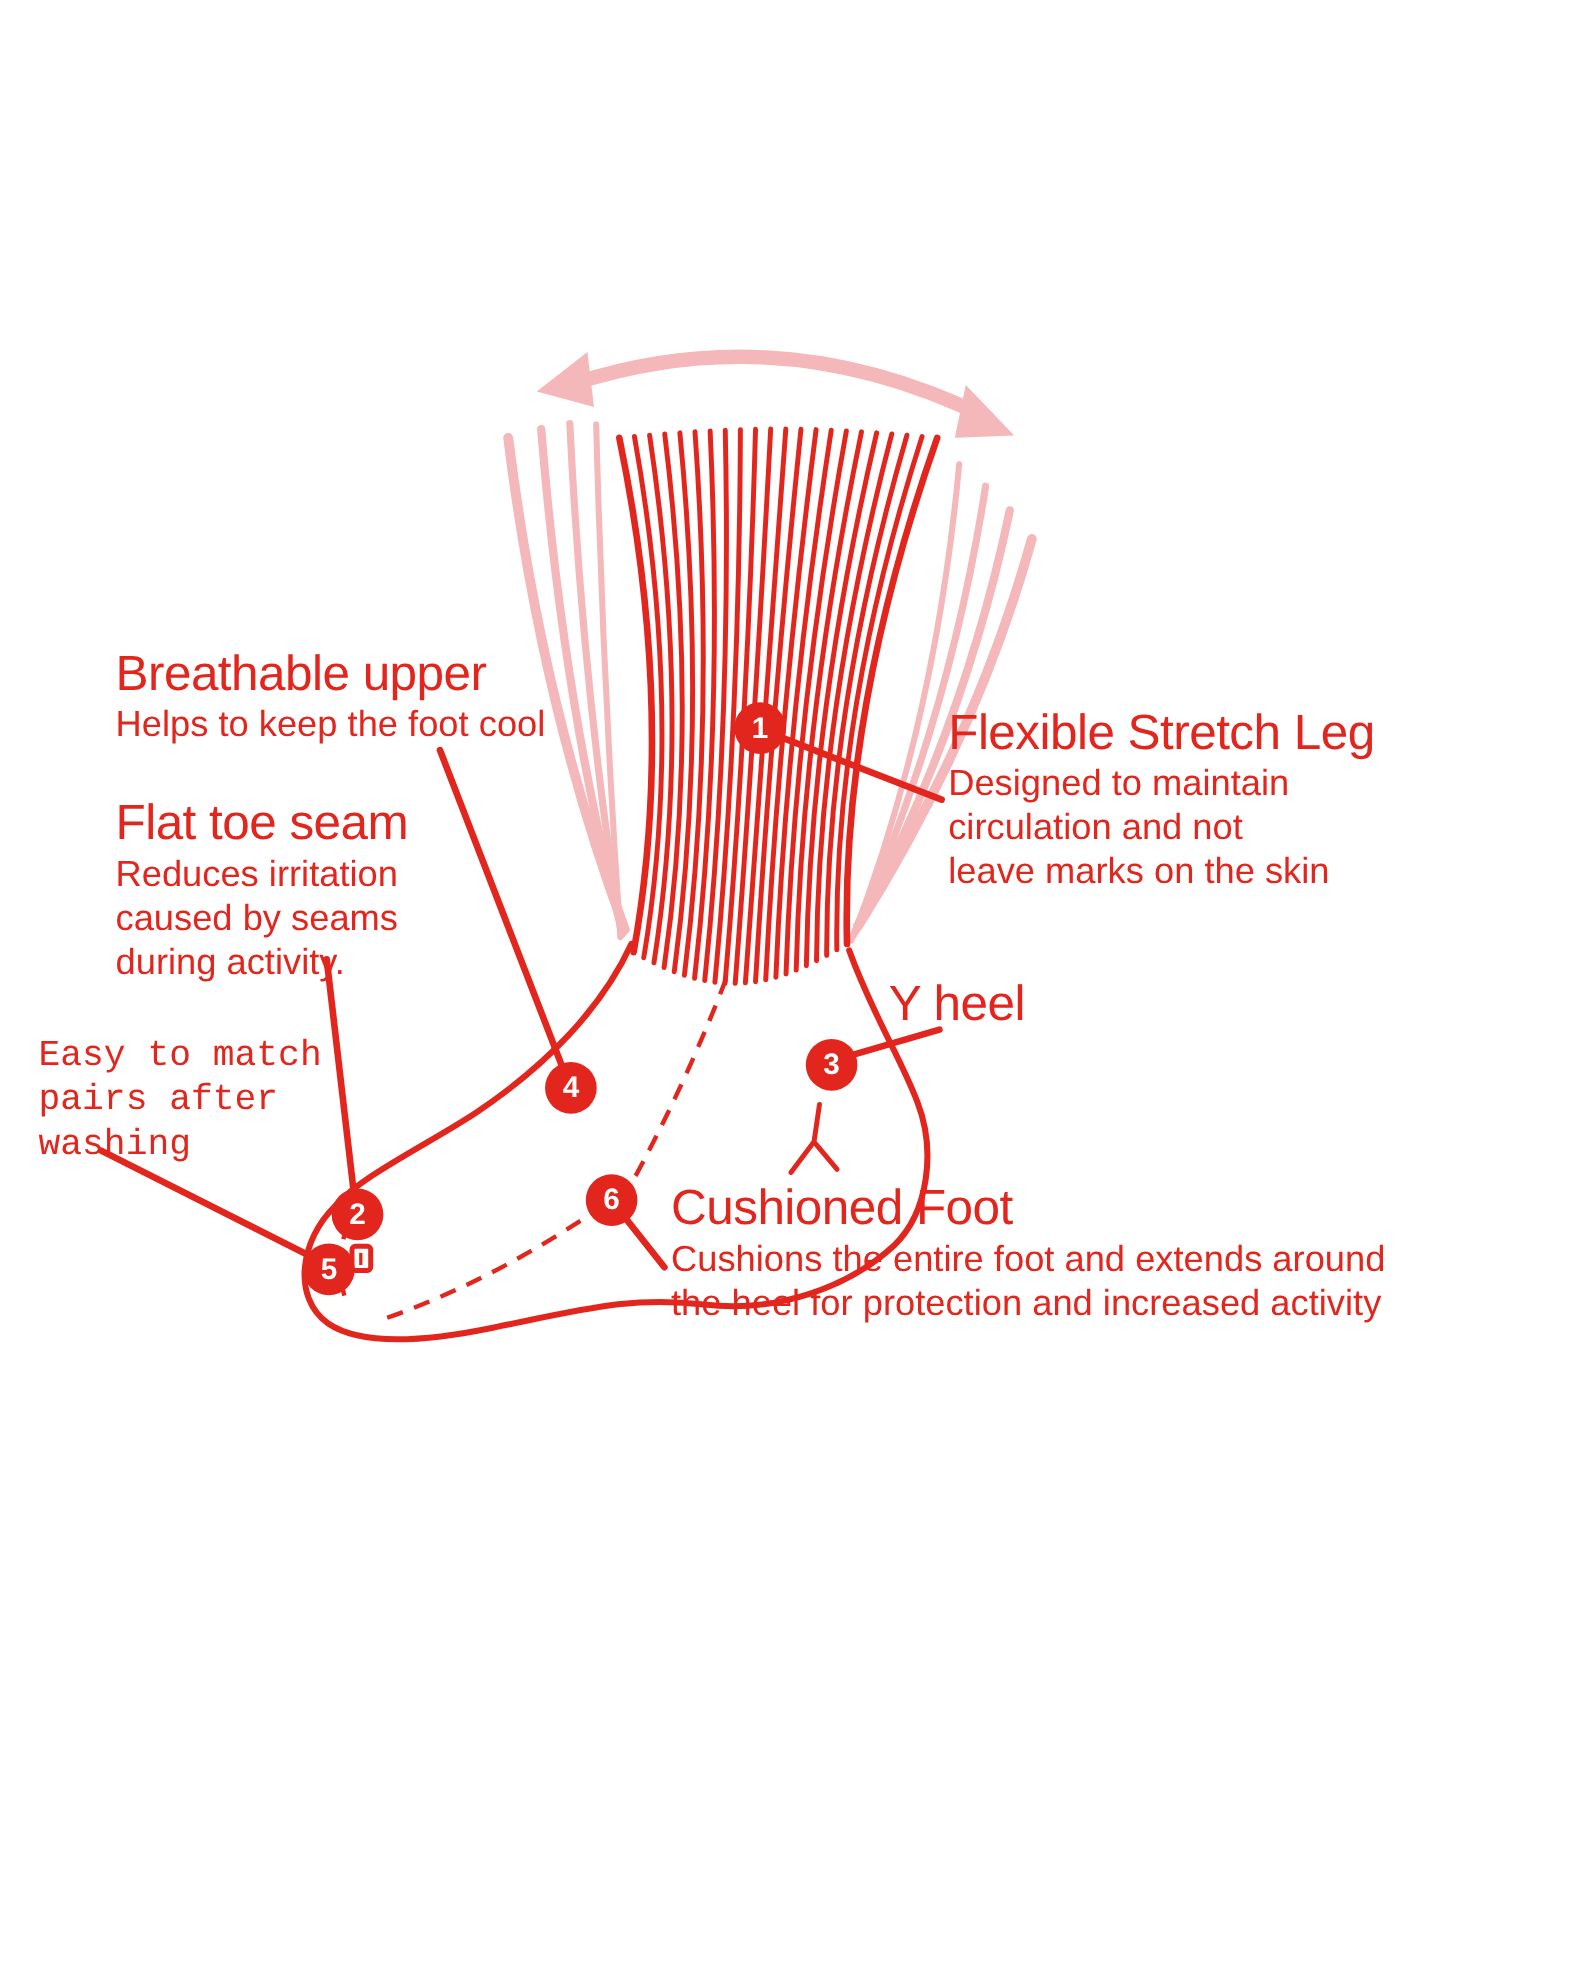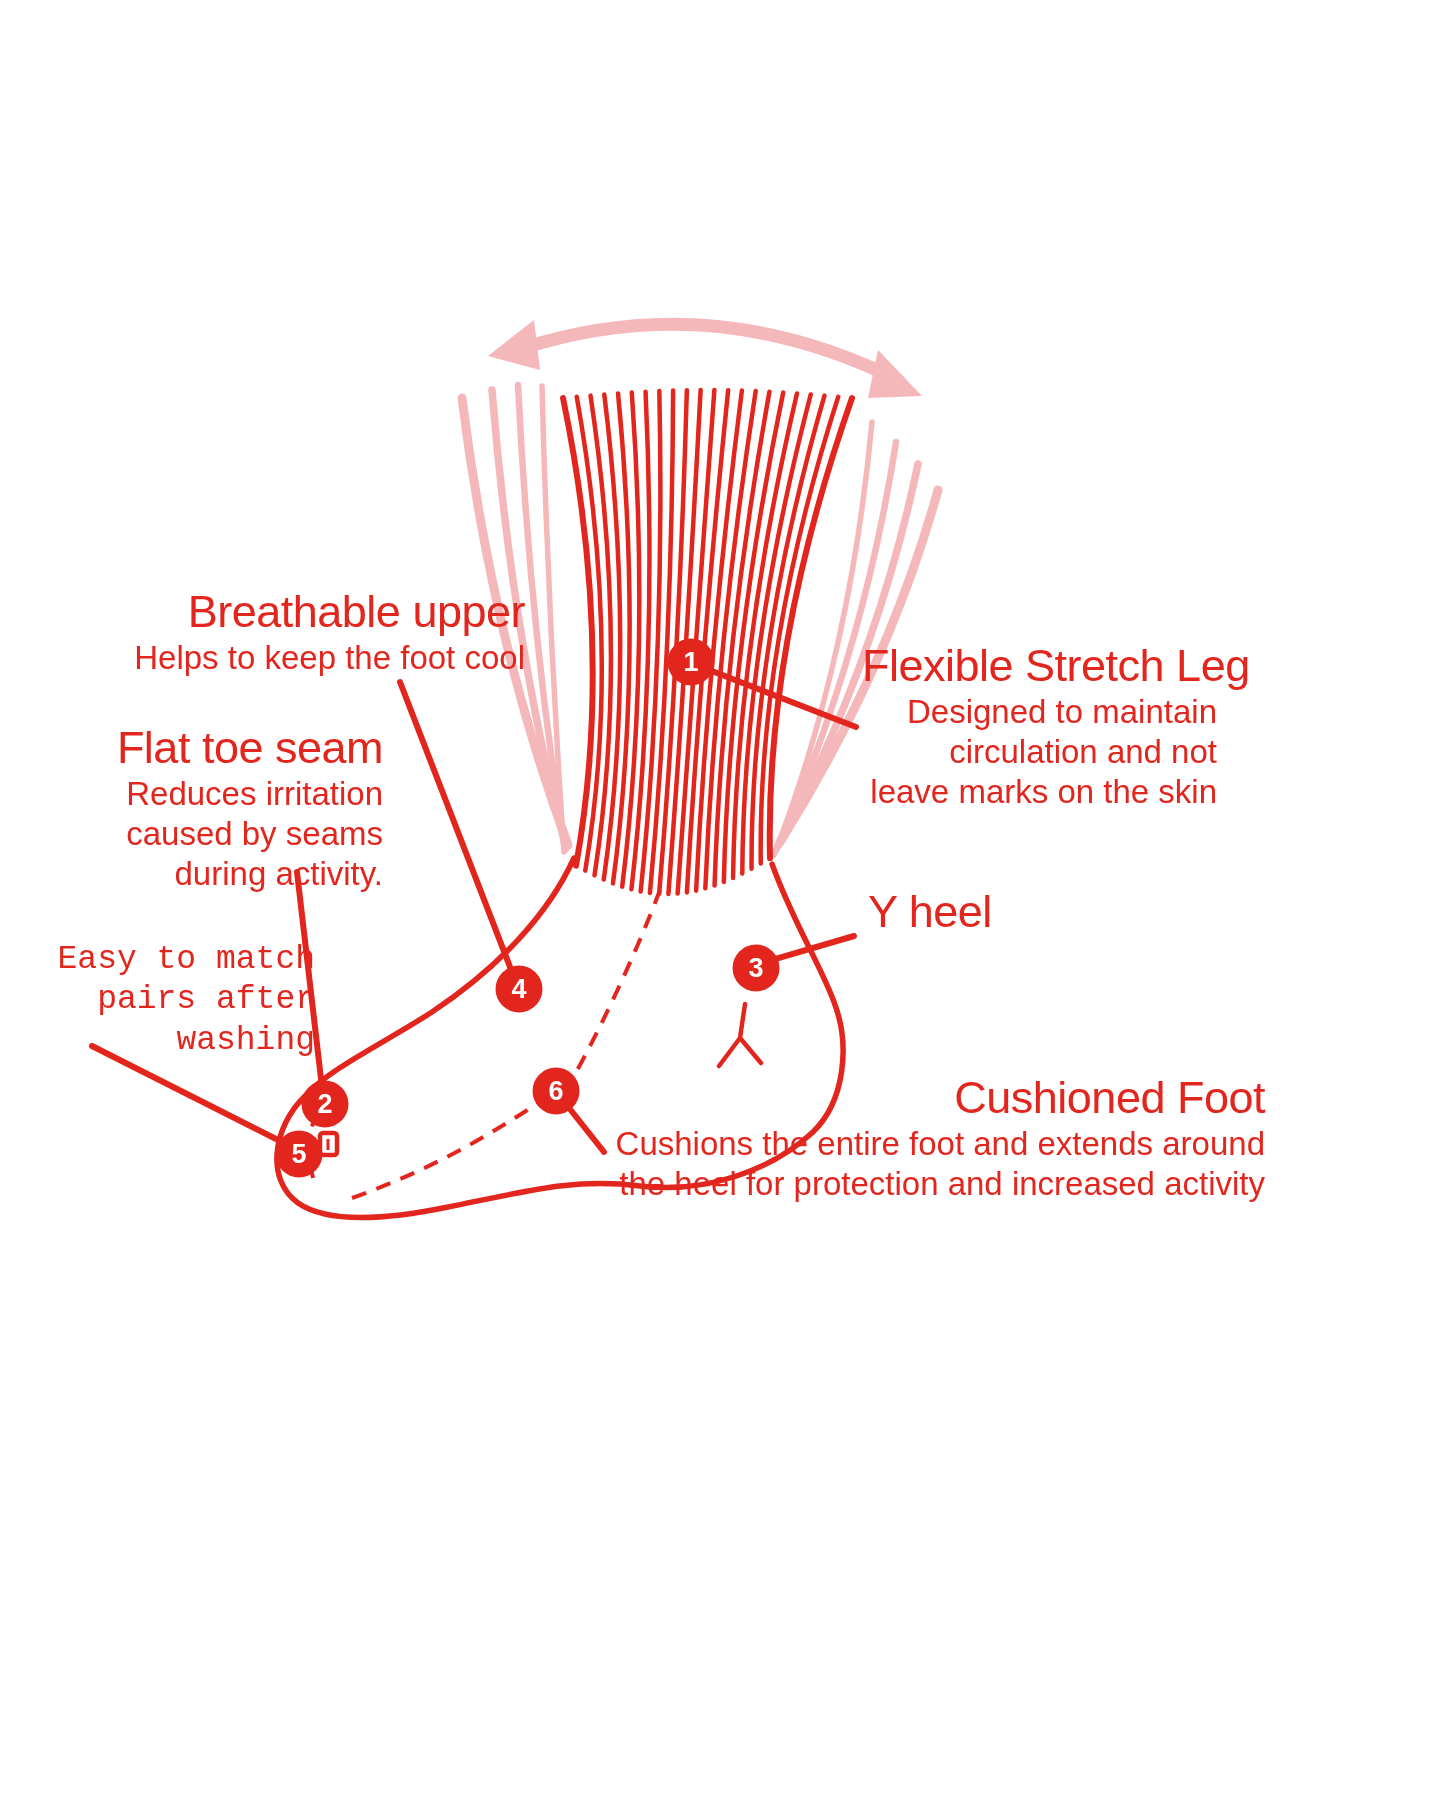--- a/index.html
+++ b/index.html
@@ -5,21 +5,21 @@
   html,body{margin:0;padding:0;background:#ffffff;}
   .stage{
     position:relative;width:1445px;height:1800px;background:#ffffff;
     font-family:"Liberation Sans", sans-serif;overflow:hidden;
   }
   svg.draw{position:absolute;left:0;top:0;}
   .red-stroke{stroke:var(--red);fill:none;}
   .pink-stroke{stroke:var(--pink);fill:none;stroke-linecap:round;}
   .pink-fill{fill:var(--pink);stroke:none;}
   .dashed{stroke-dasharray:15 11;}
-  .callout{position:absolute;color:var(--red);text-align:right;}
+  .callout{position:absolute;color:var(--red);}
   .callout .title{font-size:45px;line-height:1.06;letter-spacing:-0.5px;white-space:nowrap;}
   .callout .desc{font-size:33px;line-height:1.22;margin-top:2px;}
   .marker{
     position:absolute;width:47px;height:47px;border-radius:50%;
     background:var(--red);color:#ffffff;font-size:27px;font-weight:bold;
     display:flex;align-items:center;justify-content:center;
     transform:translate(-50%,-50%);
   }
 </style>
 </head>
@@ -138,21 +138,21 @@
 
   <div class="callout" style="left:35px;top:938px;">
     <div class="desc" style="width:280px;font-family:Liberation Mono, monospace;">Easy to match pairs after washing</div>
   </div>
 
   <div class="callout" style="left:862px;top:642px;">
     <div class="title">Flexible Stretch Leg</div>
     <div class="desc" style="width:355px;">Designed to maintain circulation and not leave marks on the skin</div>
   </div>
 
-  <div class="callout" style="left:868px;top:888px;">
+  <div class="callout" style="left:808px;top:888px;">
     <div class="title">Y heel</div>
   </div>
 
   <div class="callout" style="left:610px;top:1074px;">
     <div class="title">Cushioned Foot</div>
     <div class="desc" style="width:655px;">Cushions the entire foot and extends around the heel for protection and increased activity</div>
   </div>
 
 </div>
 

